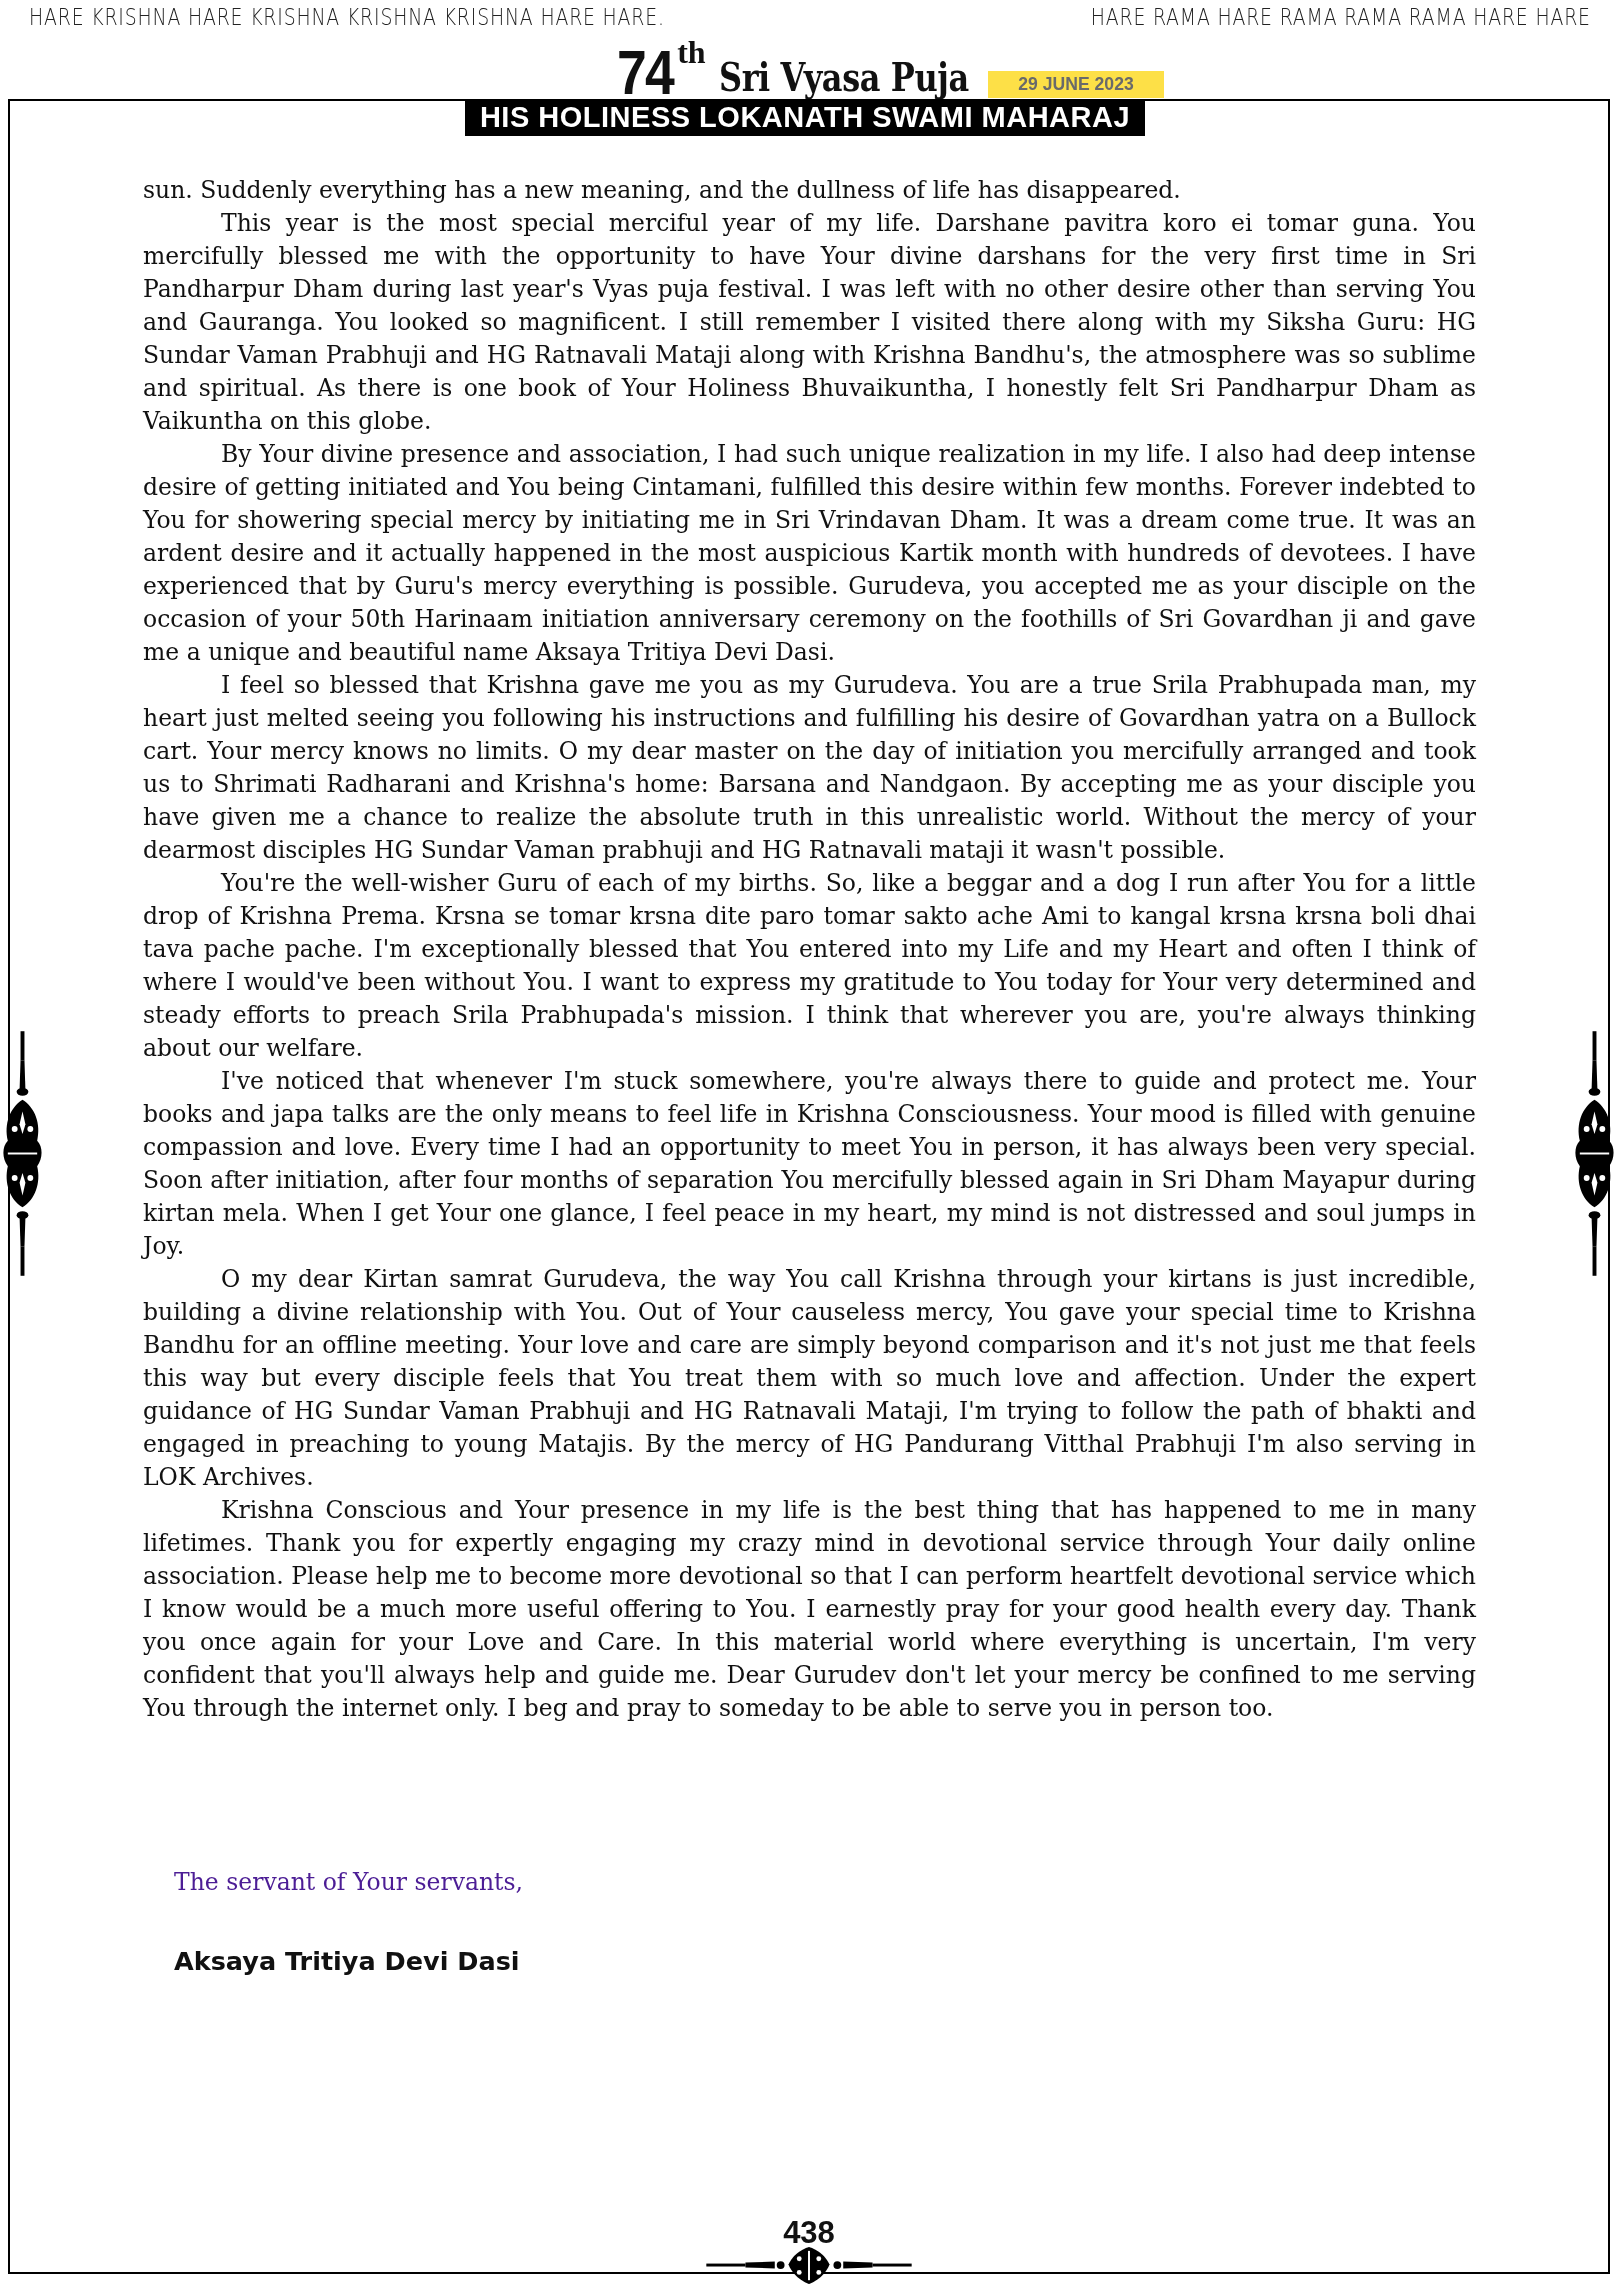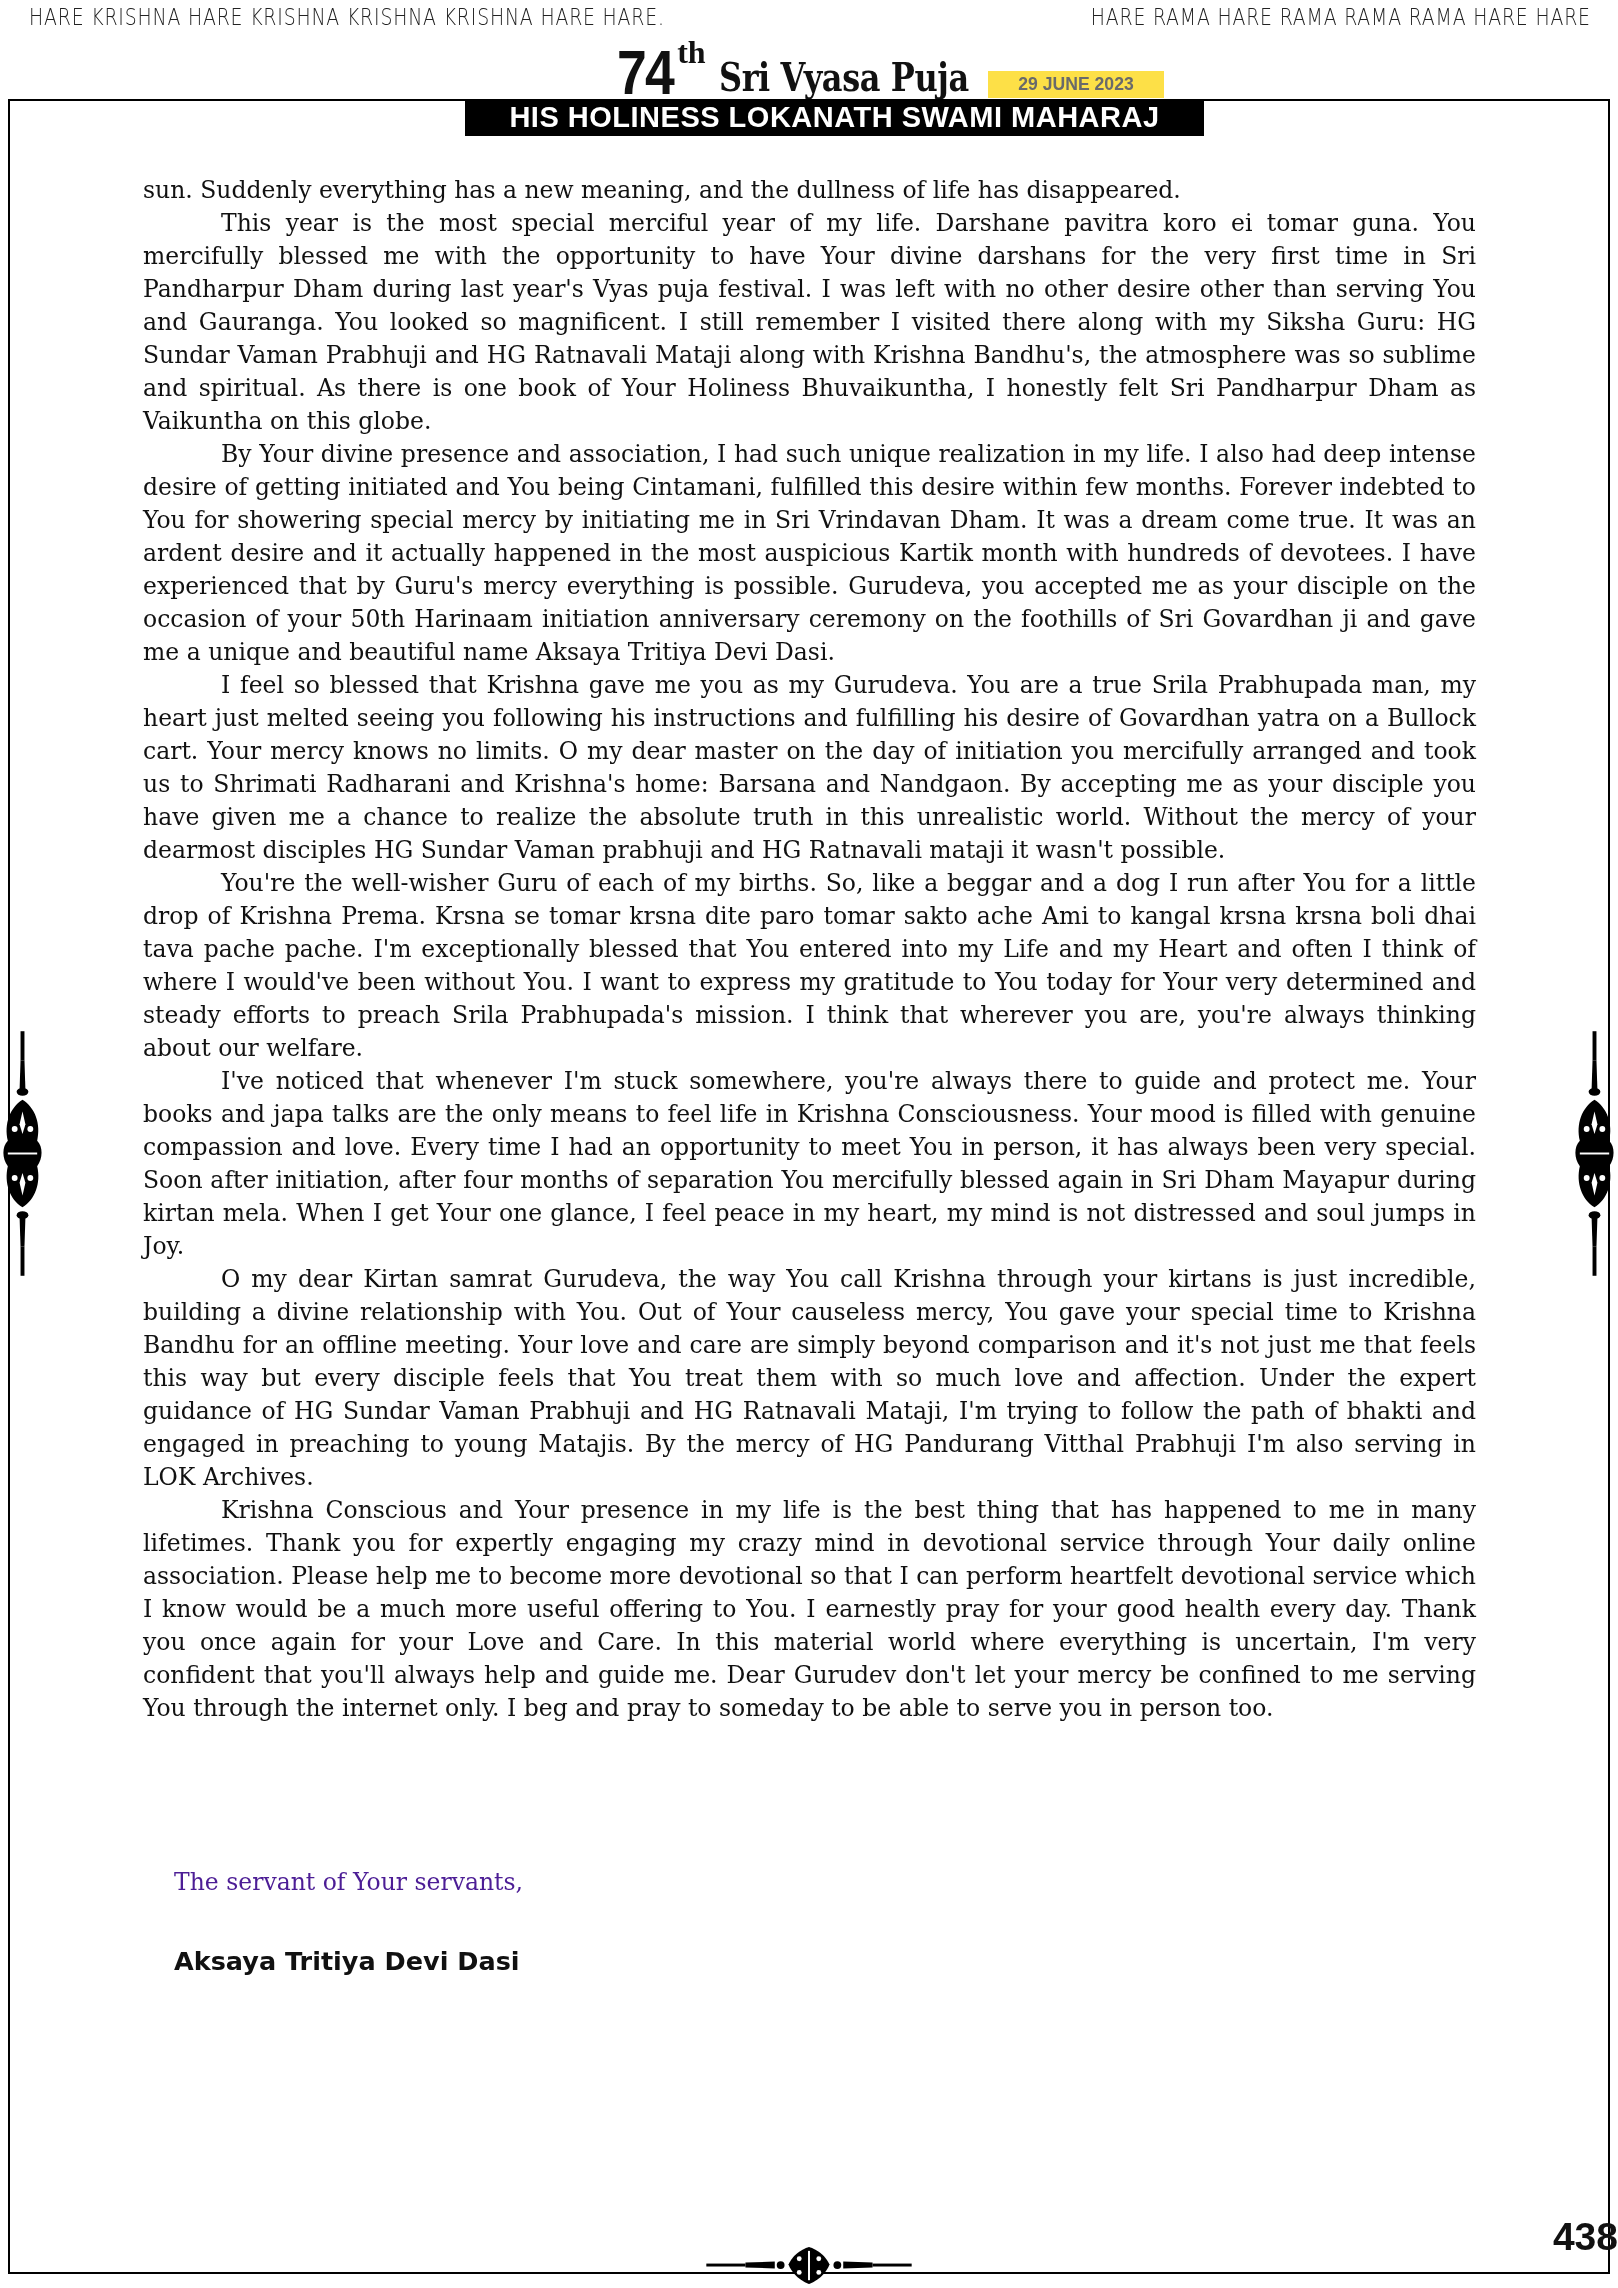--- a/index.html
+++ b/index.html
@@ -39,21 +39,21 @@
     background: #fde047; color: #6a6a6a;
     font-family: "Liberation Sans", sans-serif; font-weight: bold; font-size: 17.6px;
     display: flex; align-items: center; justify-content: center;
   }
 
   .frame {
     position: absolute; top: 99px; left: 7.8px; width: 1602px; height: 2175px;
     border: 2.9px solid #000; box-sizing: border-box;
   }
   .banner {
-    position: absolute; top: 99px; left: 465px; width: 739px; height: 37px;
+    position: absolute; top: 99px; left: 465px; width: 680px; height: 37px;
     background: #000; color: #fff;
     font-family: "Liberation Sans", sans-serif; font-weight: bold; font-size: 29px;
     display: flex; align-items: center; justify-content: center; letter-spacing: 0.5px;
   }
 
   .body-text {
     position: absolute; top: 174px; left: 143px; width: 1333px;
     font-family: "DejaVu Serif", serif; font-size: 23.5px; line-height: 33px;
     text-align: justify; color: #111;
   }
@@ -63,22 +63,22 @@
   .closing {
     position: absolute; top: 1868px; left: 174px;
     font-family: "DejaVu Serif", serif; font-size: 23.5px; color: #4c1d95;
   }
   .signature {
     position: absolute; top: 1945px; left: 174px;
     font-family: "DejaVu Sans", sans-serif; font-weight: 700; font-size: 25.5px; line-height: 33px; color: #111;
   }
 
   .page-num {
-    position: absolute; top: 2215px; left: 0; width: 1618px; text-align: right;
-    font-family: "Liberation Sans", sans-serif; font-weight: bold; font-size: 39px;
+    position: absolute; top: 2215px; left: 0; width: 1618px; text-align: center;
+    font-family: "Liberation Sans", sans-serif; font-weight: bold; font-size: 31px;
   }
   .orn-bottom { position: absolute; top: 2245px; left: 706px; width: 206px; height: 44px; }
   .orn-side { position: absolute; width: 45px; height: 245px; }
   .orn-left { top: 1031px; left: 0px; }
   .orn-right { top: 1031px; left: 1572px; }
 </style>
 </head>
 <body>
 
 <div class="mantra">

